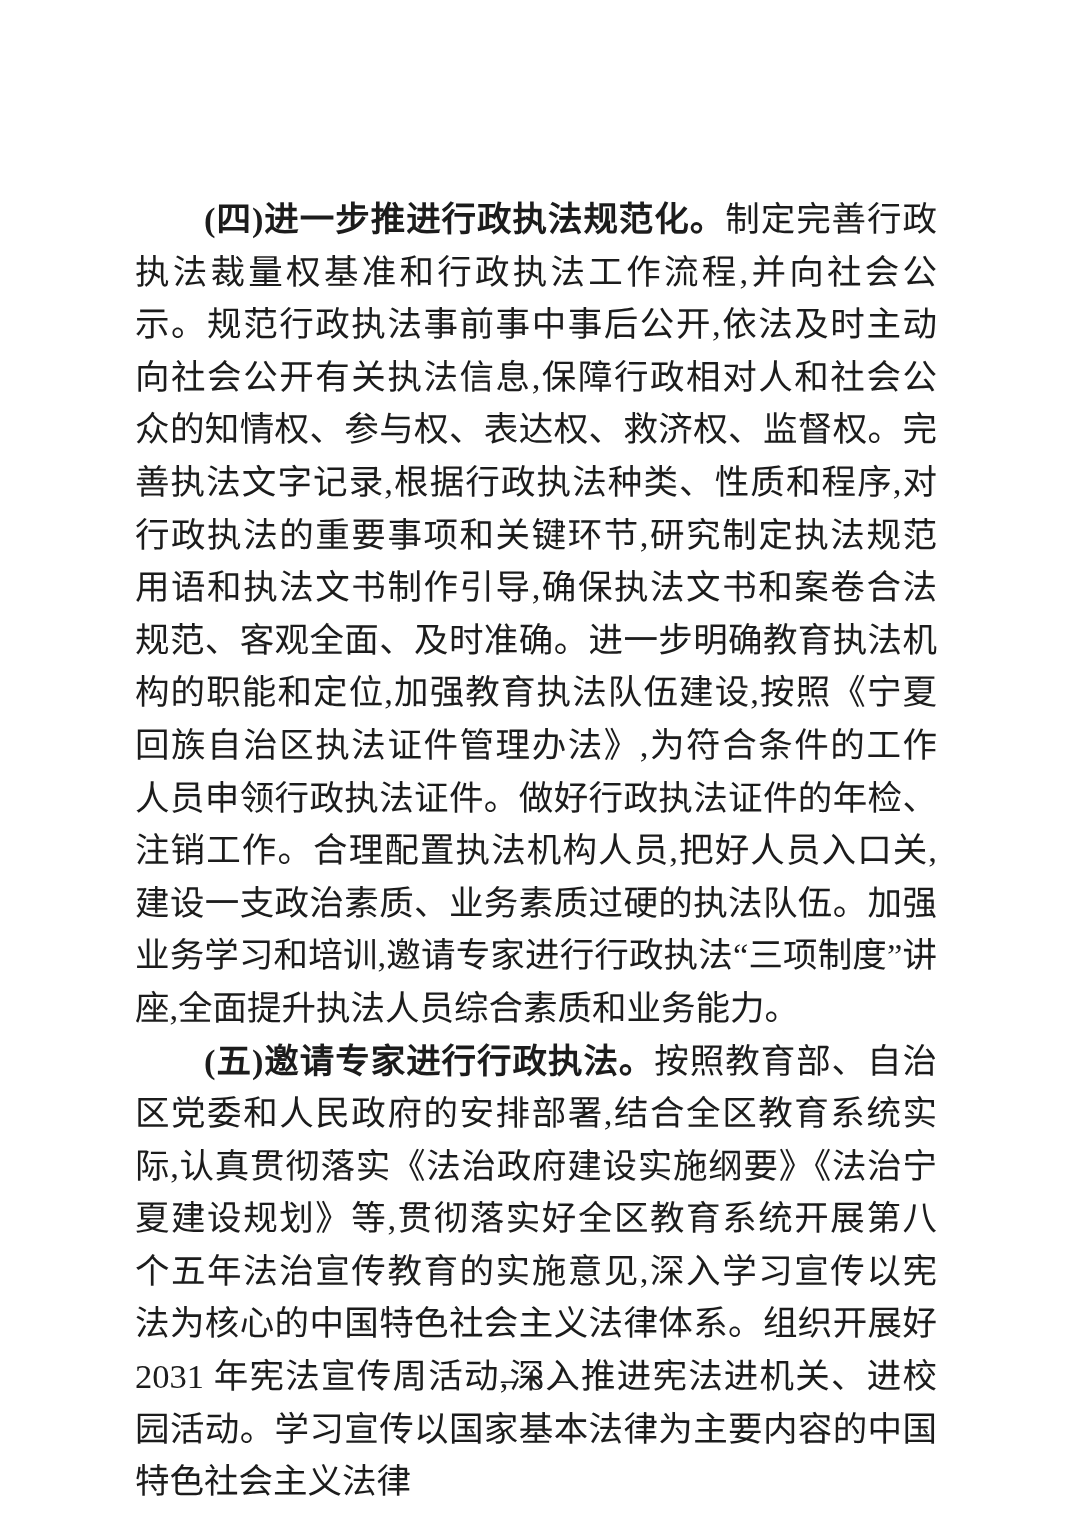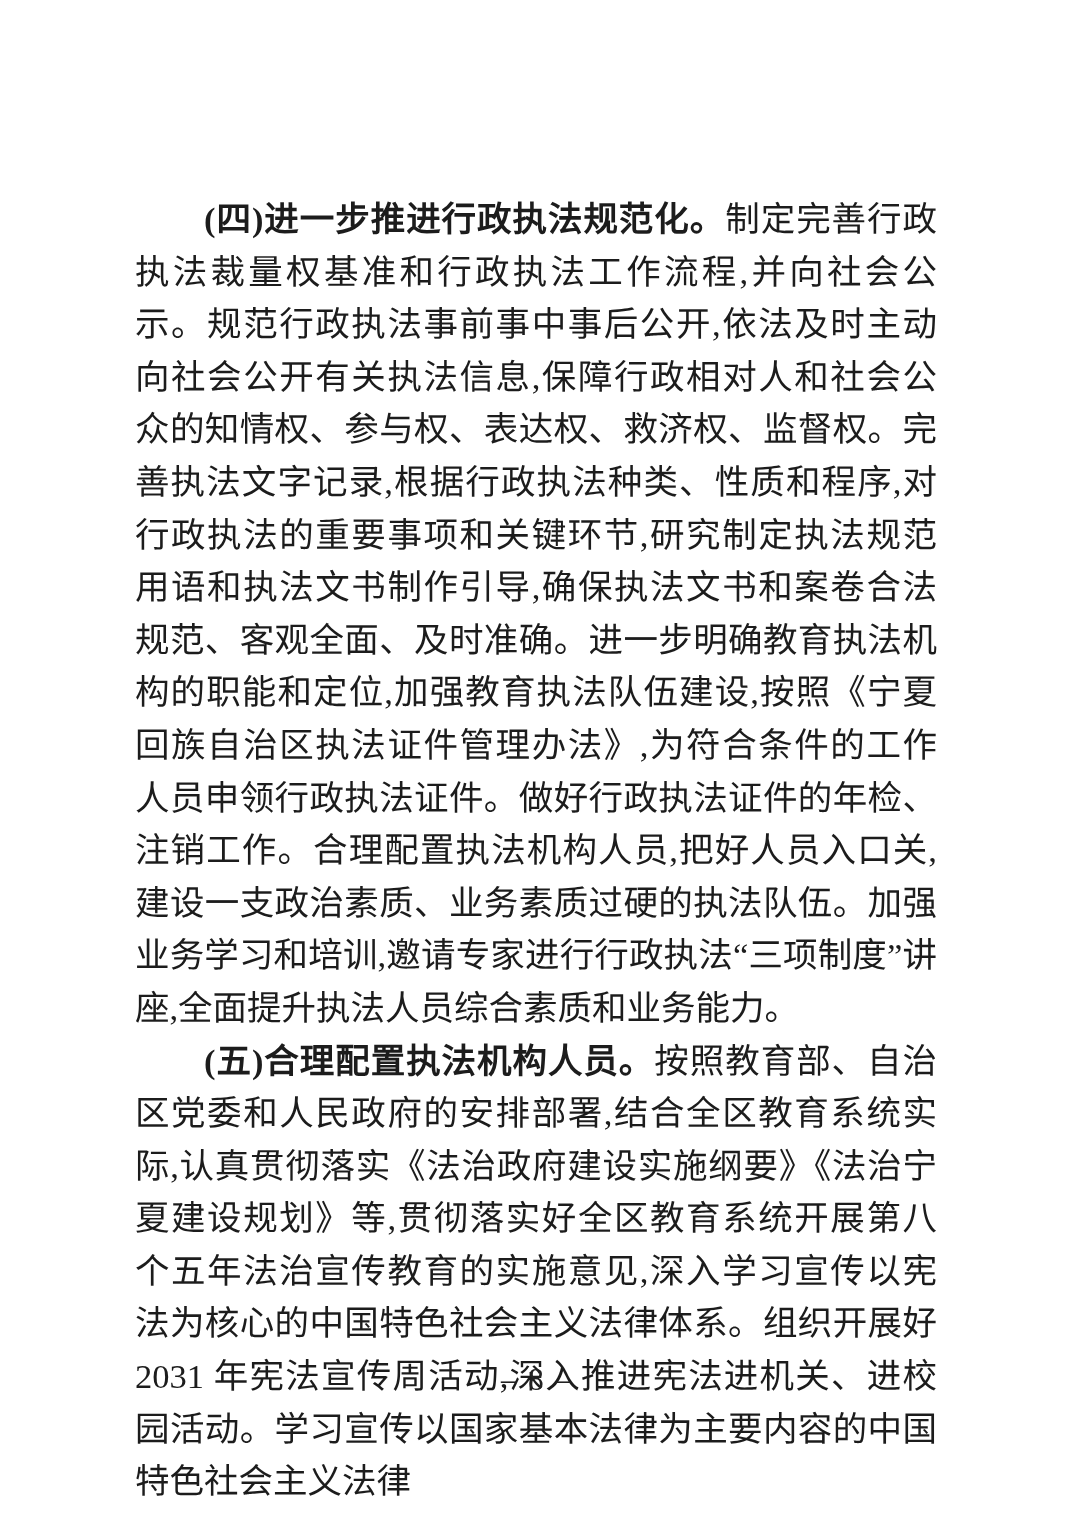--- a/index.html
+++ b/index.html
@@ -51,18 +51,18 @@
       letter-spacing: 2px;
       color: #222222;
     }
   </style>
 </head>
 <body>
 
 <div class="page">
   <div class="text-block">
     <p class="para"><b class="para-heading">(四)进一步推进行政执法规范化。</b><span class="para-body">制定完善行政执法裁量权基准和行政执法工作流程,并向社会公示。规范行政执法事前事中事后公开,依法及时主动向社会公开有关执法信息,保障行政相对人和社会公众的知情权、参与权、表达权、救济权、监督权。完善执法文字记录,根据行政执法种类、性质和程序,对行政执法的重要事项和关键环节,研究制定执法规范用语和执法文书制作引导,确保执法文书和案卷合法规范、客观全面、及时准确。进一步明确教育执法机构的职能和定位,加强教育执法队伍建设,按照《宁夏回族自治区执法证件管理办法》,为符合条件的工作人员申领行政执法证件。做好行政执法证件的年检、注销工作。合理配置执法机构人员,把好人员入口关,建设一支政治素质、业务素质过硬的执法队伍。加强业务学习和培训,邀请专家进行行政执法“三项制度”讲座,全面提升执法人员综合素质和业务能力。</span></p>
-    <p class="para"><b class="para-heading">(五)合理配置执法机构人员。</b><span class="para-body">按照教育部、自治区党委和人民政府的安排部署,结合全区教育系统实际,认真贯彻落实《法治政府建设实施纲要》《法治宁夏建设规划》等,贯彻落实好全区教育系统开展第八个五年法治宣传教育的实施意见,深入学习宣传以宪法为核心的中国特色社会主义法律体系。组织开展好 2031 年宪法宣传周活动,深入推进宪法进机关、进校园活动。学习宣传以国家基本法律为主要内容的中国特色社会主义法律</span></p>
+    <p class="para"><b class="para-heading">(五)邀请专家进行行政执法。</b><span class="para-body">按照教育部、自治区党委和人民政府的安排部署,结合全区教育系统实际,认真贯彻落实《法治政府建设实施纲要》《法治宁夏建设规划》等,贯彻落实好全区教育系统开展第八个五年法治宣传教育的实施意见,深入学习宣传以宪法为核心的中国特色社会主义法律体系。组织开展好 2031 年宪法宣传周活动,深入推进宪法进机关、进校园活动。学习宣传以国家基本法律为主要内容的中国特色社会主义法律</span></p>
   </div>
   <div class="page-footer">
     <span class="page-number">– 8 –</span>
   </div>
 </div>
 
 </body></html>

